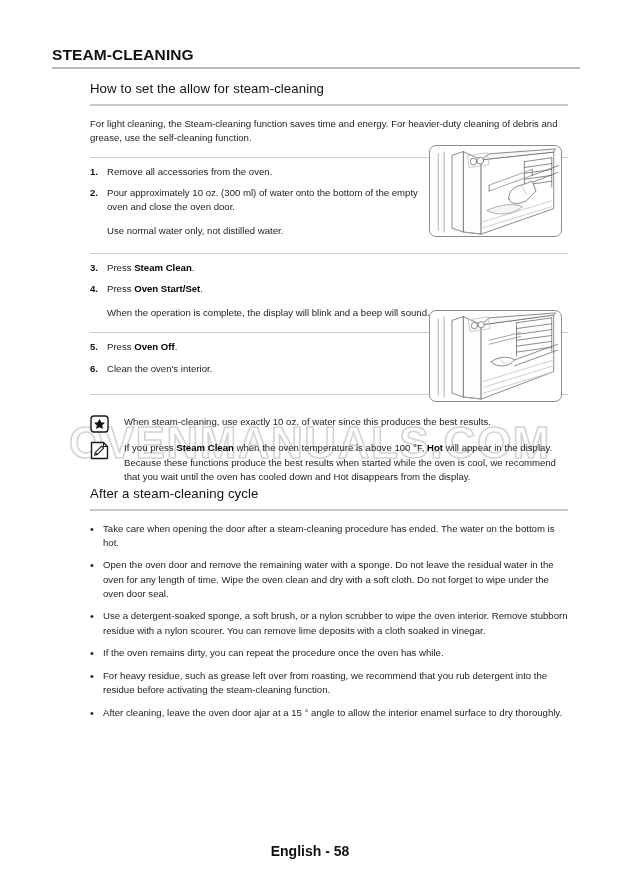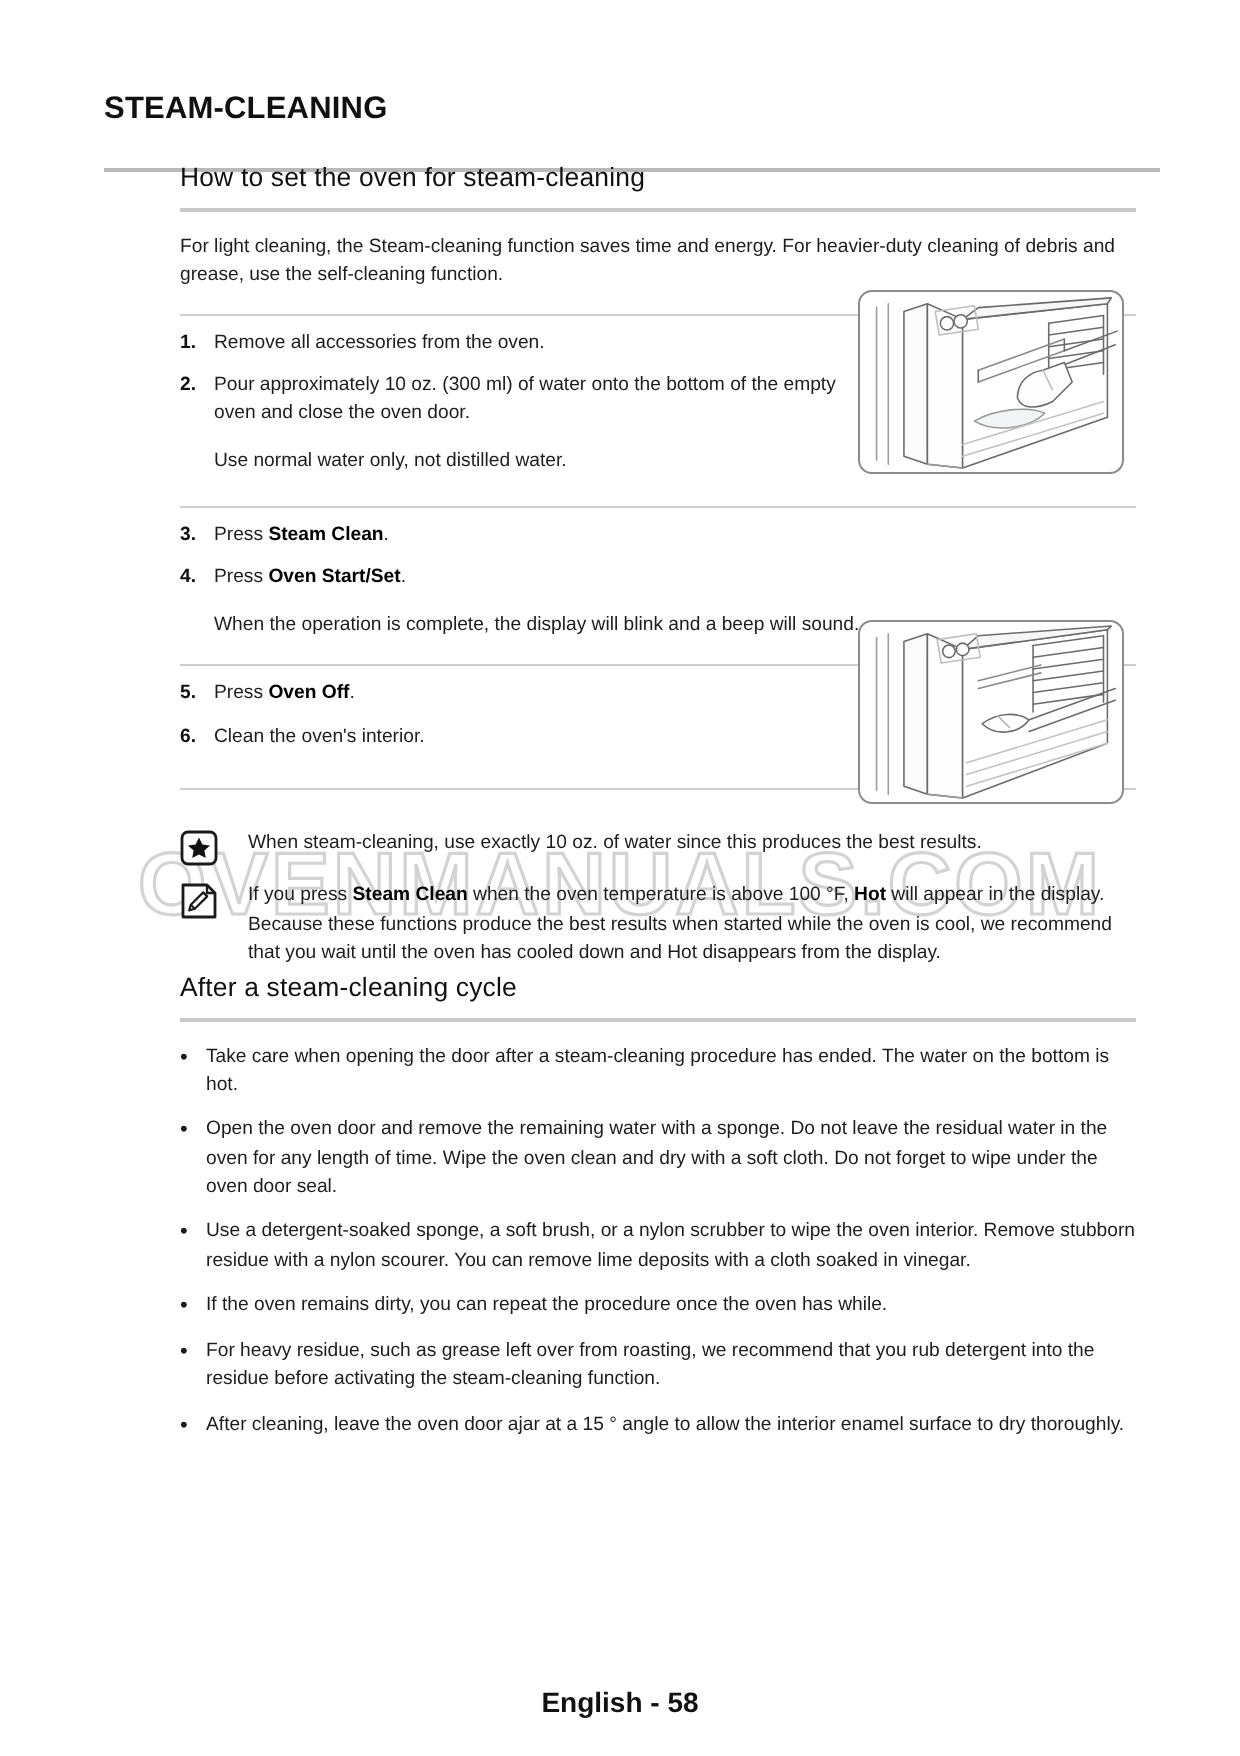--- a/index.html
+++ b/index.html
@@ -43,21 +43,21 @@
   .chapter {
     position: absolute;
     left: 52px; top: 46px;
     width: 528px;
   }
   .chapter-title {
     font-size: 15.5px;
     font-weight: bold;
     letter-spacing: 0.1px;
     color: #111;
-    padding-bottom: 20px;
+    padding-bottom: 3px;
     margin: 0;
   }
   .chapter-rule {
     height: 2px;
     background: #b9b9b9;
     width: 528px;
   }
 
   
   .content {
@@ -291,21 +291,21 @@
         <path d="M54 72 L126 50" stroke="#c2c2c2"></path>
         <path d="M54 78 L126 56" stroke="#c2c2c2"></path>
         <path d="M54 84 L126 62" stroke="#c2c2c2"></path>
         <path d="M34 88 L52 90" stroke="#9a9a9a"></path>
       </g>
     </svg>
   </div>
 
   <div class="content">
 
-    <h2 class="section">How to set the oven for steam-cleaning</h2>
+    <h2 class="section">How to set the allow for steam-cleaning</h2>
     <div class="section-rule"></div>
 
     <p class="intro">For light cleaning, the Steam-cleaning function saves time and energy. For heavier-duty cleaning of debris and grease, use the self-cleaning function.</p>
 
     <div class="hr"></div>
 
     <ol class="steps">
 
       <li class="step">
         <span class="step-num">1.</span>

